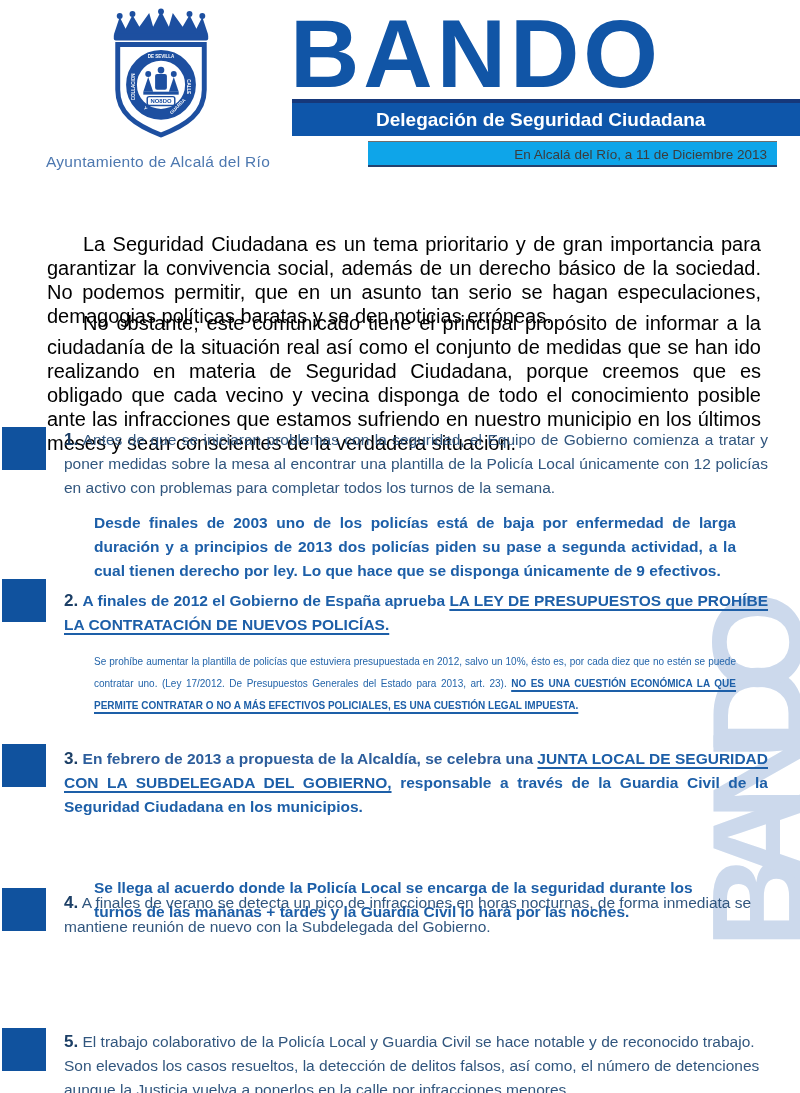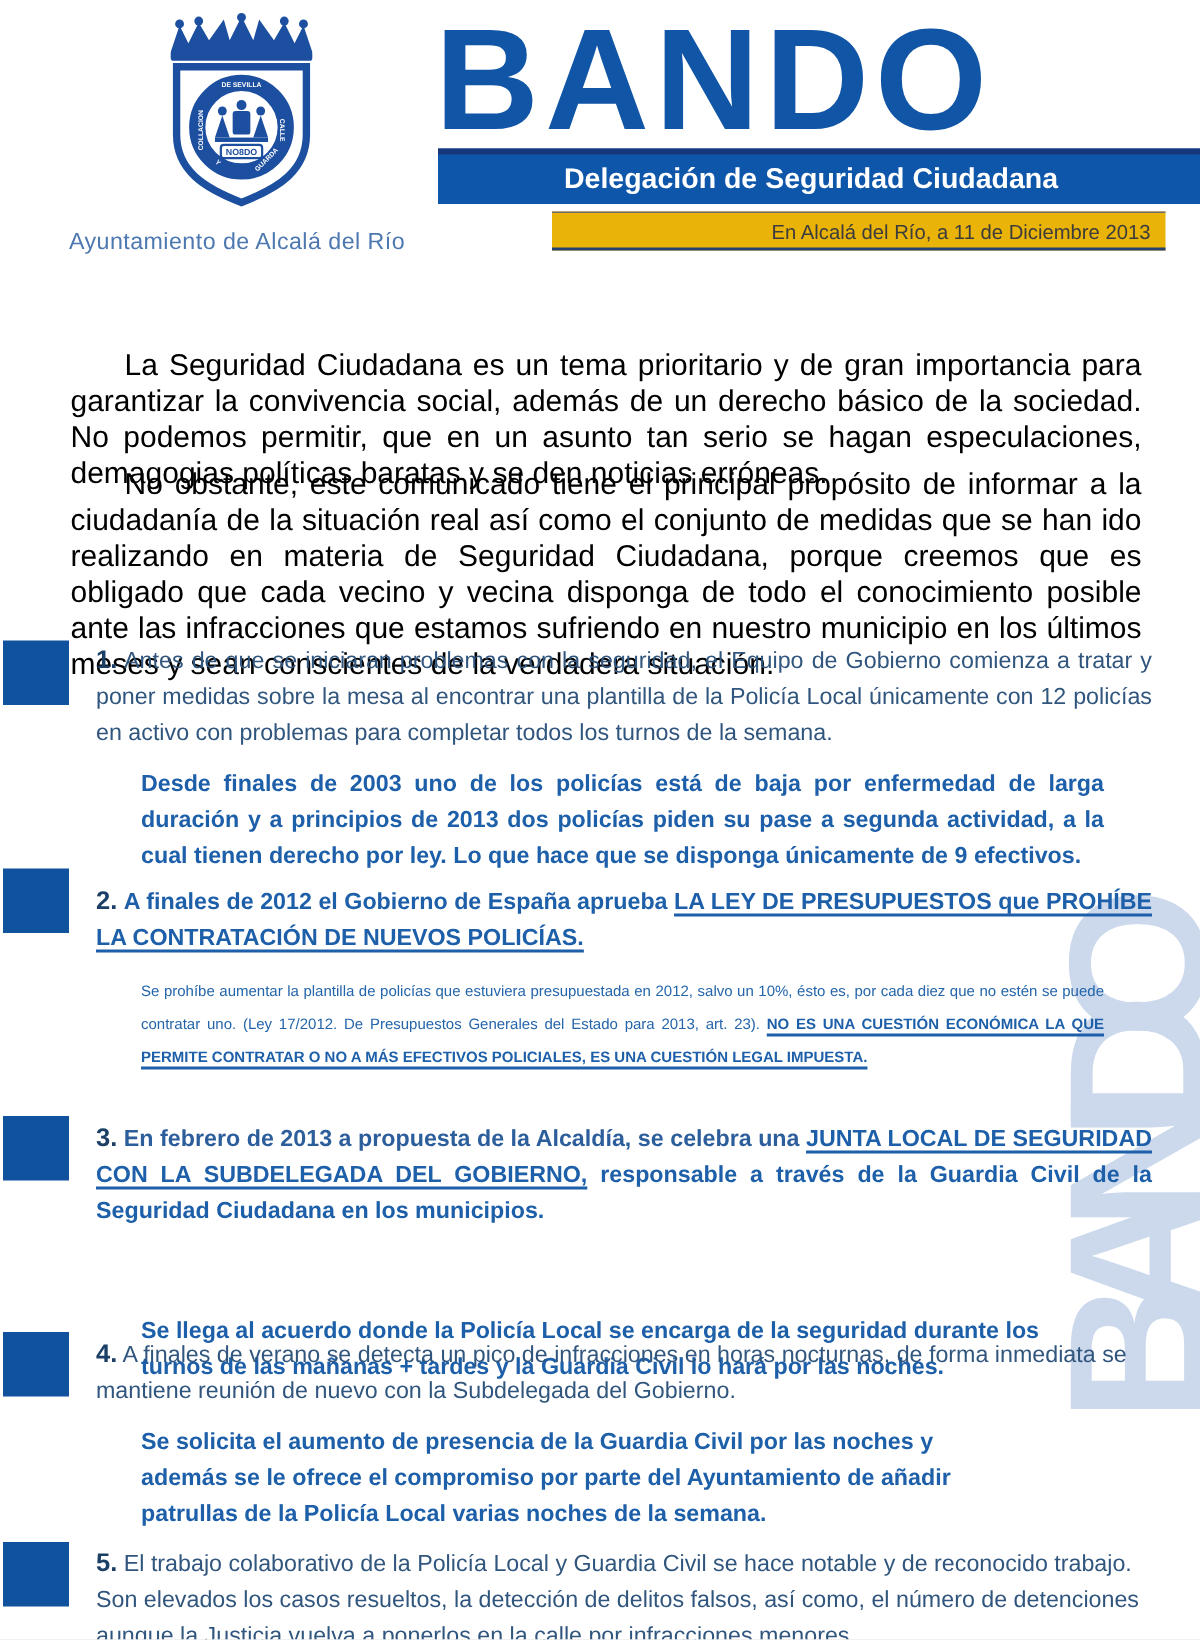--- a/index.html
+++ b/index.html
@@ -29,21 +29,21 @@
   .dept-bar{
     position:absolute;left:292px;top:99px;width:508px;height:33px;z-index:2;
     background:#0e56aa;border-top:4px solid#16387a;
     color:#ffffff;font-size:19px;font-weight:700;
     line-height:33px;padding-left:84px;box-sizing:content-box;
   }
   .date-box{
     position:absolute;left:368px;top:141px;width:409px;height:26px;z-index:2;
     border-top:1.5px solid #6e6e6e;border-bottom:2.5px solid #24416f;
     font-size:13.5px;color:#3c3c3c;text-align:right;
-    line-height:26px;padding-right:10px;box-sizing:border-box;background:#eab308;
+    line-height:26px;padding-right:10px;box-sizing:border-box;background:#0ea5e9;
   }
   
   .para{
     position:absolute;left:47px;width:714px;z-index:1;
     font-size:20px;line-height:24px;color:#000000;
     text-align:justify;text-indent:36px;
   }
   .p1{top:212px;}
   .p2{top:291px;}
   
@@ -133,17 +133,16 @@
   <div class="sec s1"><span class="num">1.</span> <span>Antes de que se iniciaran problemas con la seguridad, el Equipo de Gobierno comienza a tratar y poner medidas sobre la mesa al encontrar una plantilla de la Policía Local únicamente con 12 policías en activo con problemas para completar todos los turnos de la semana.</span></div>
   <div class="note n1">Desde finales de 2003 uno de los policías está de baja por enfermedad de larga duración y a principios de 2013 dos policías piden su pase a segunda actividad, a la cual tienen derecho por ley. Lo que hace que se disponga únicamente de 9 efectivos.</div>
 
   <div class="sec s2"><span class="num">2.</span> <span class="bold-blue">A finales de 2012 el Gobierno de España aprueba </span><span class="caps-underline">LA LEY DE PRESUPUESTOS que PROHÍBE LA CONTRATACIÓN DE NUEVOS POLICÍAS. </span></div>
   <div class="note n2"><span>Se prohíbe aumentar la plantilla de policías que estuviera presupuestada en 2012, salvo un 10%, ésto es, por cada diez que no estén se puede contratar uno. (Ley 17/2012. De Presupuestos Generales del Estado para 2013, art. 23). </span><span class="caps-underline">NO ES UNA CUESTIÓN ECONÓMICA LA QUE PERMITE CONTRATAR O NO A MÁS EFECTIVOS POLICIALES, ES UNA  CUESTIÓN LEGAL IMPUESTA.</span></div>
 
   <div class="sec s3"><span class="num">3.</span> <span class="plainseg">En febrero de 2013 a propuesta de la Alcaldía, se celebra una </span><span class="caps-underline">JUNTA LOCAL DE SEGURIDAD CON LA SUBDELEGADA DEL GOBIERNO,</span><span class="bold-blue"> responsable  a través de la Guardia Civil de la Seguridad Ciudadana en los municipios.</span></div>
   <div class="note n3">Se llega al acuerdo donde la Policía Local se encarga de la seguridad durante los turnos de las mañanas + tardes  y la Guardia Civil lo hará por las noches.</div>
 
   <div class="sec s4"><span class="num">4.</span> <span>A finales de verano se detecta un pico de infracciones en horas nocturnas, de forma inmediata se mantiene reunión  de nuevo con la Subdelegada del Gobierno.</span></div>
-  <div class="note n4">Se solicita el aumento de presencia de la Guardia Civil por las noches y además se le ofrece el compromiso por parte del Ayuntamiento de añadir patrullas de la Policía Local varias noches de la semana.</div>
 
   <div class="sec s5"><span class="num">5.</span> <span>El trabajo colaborativo de la Policía Local y Guardia Civil se hace notable y de reconocido trabajo. Son  elevados los casos resueltos, la detección de delitos falsos,  así como, el número de detenciones aunque la Justicia vuelva a ponerlos en la calle por infracciones menores.</span></div>
 
 </div>
 
 </body></html>

